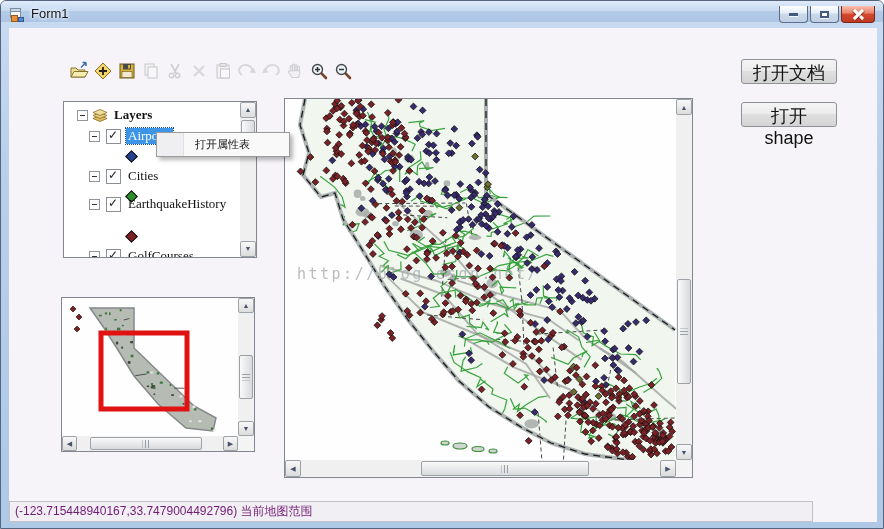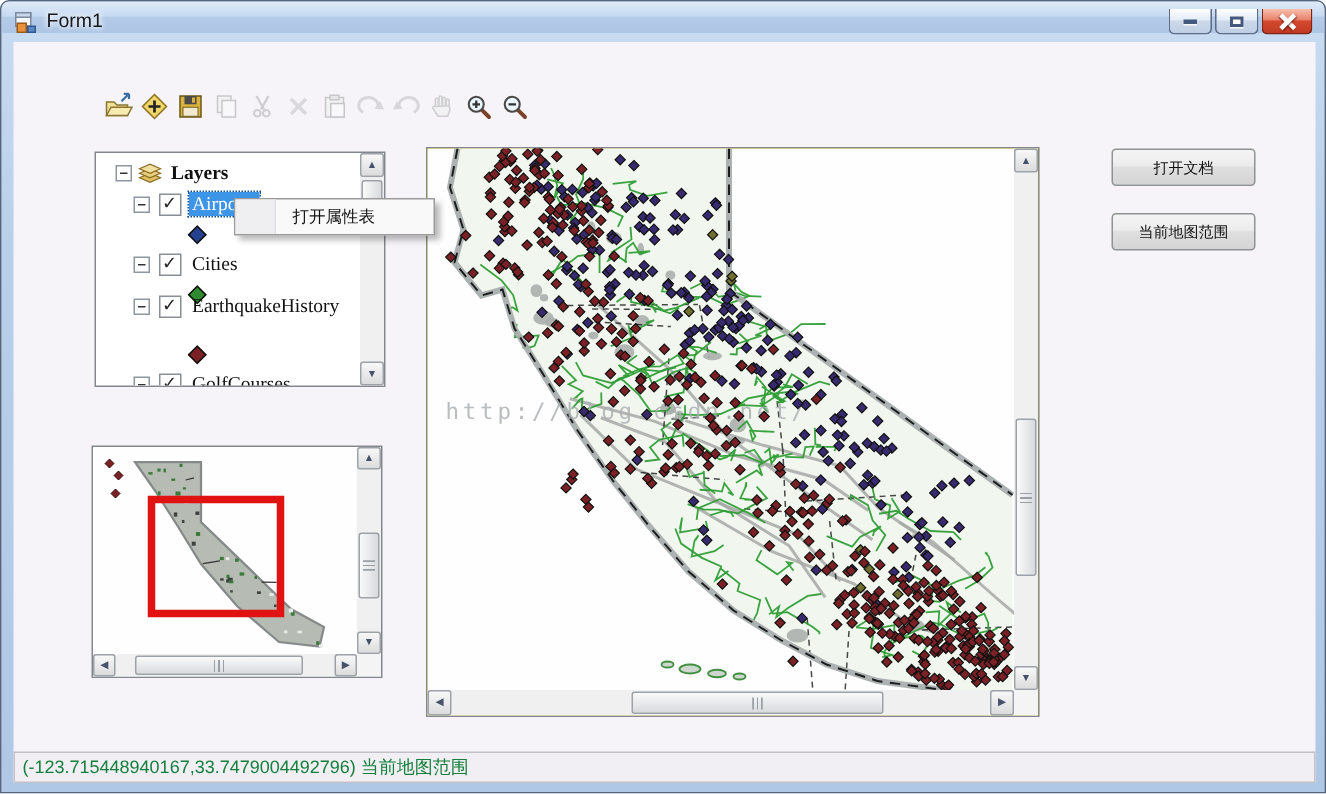--- a/index.html
+++ b/index.html
@@ -19,21 +19,21 @@
   .g-x::before,.g-x::after{content:"";position:absolute;left:-1px;top:4px;width:13px;height:3px;background:#ffffff;box-shadow:0 1px 1px rgba(90,10,0,.6);}
   .g-x::before{transform:rotate(45deg);} .g-x::after{transform:rotate(-45deg);}
   
   .client{position:absolute;left:8px;top:27px;width:868px;height:494px;background:#f6f4f8;}
   
   .toolbar{position:absolute;left:60px;top:33px;height:20px;white-space:nowrap;}
   .tb-icon{display:inline-block;width:20px;height:20px;margin-right:4px;vertical-align:top;}
   .tb-icon svg{width:20px;height:20px;}
   .tb-icon.disabled{opacity:.5;}
   
-  .cnbtn{position:absolute;left:732px;width:96px;height:25px;background:linear-gradient(180deg,#f4f4f4 0%,#ececec 45%,#dfdfdf 50%,#d4d4d4 100%);border:1px solid #8e9294;border-radius:3px;font-size:10px;color:#111;font-family:"Liberation Sans","DejaVu Sans",sans-serif;cursor:default;margin-top:40px;}
+  .cnbtn{position:absolute;left:732px;width:96px;height:25px;background:linear-gradient(180deg,#f4f4f4 0%,#ececec 45%,#dfdfdf 50%,#d4d4d4 100%);border:1px solid #8e9294;border-radius:3px;font-size:18px;color:#111;font-family:"Liberation Sans","DejaVu Sans",sans-serif;cursor:default;}
   .btn-doc{top:31px;} .btn-shape{top:74px;}
   
   .toc-panel{position:absolute;left:54px;top:73px;width:194px;height:157px;background:#ffffff;border:1px solid #82878f;box-sizing:border-box;font-family:Liberation Serif, serif;}
   .map-panel{position:absolute;left:275px;top:70px;width:409px;height:380px;background:#fde047;border:1px solid #82878f;box-sizing:border-box;}
   .ov-panel{position:absolute;left:52px;top:269px;width:194px;height:155px;background:#fdfefd;border:1px solid #82878f;box-sizing:border-box;}
   
   .toc-row{position:absolute;left:0;height:20px;font-size:13px;color:#111;display:flex;align-items:center;}
   .exp{display:inline-block;width:9px;height:9px;border:1px solid #8f969e;background:#fff;position:relative;box-sizing:content-box;}
   .exp::before{content:"";position:absolute;left:2px;top:4px;width:5px;height:1px;background:#333;}
   .cb{display:inline-block;width:13px;height:13px;border:1px solid #8a8f95;background:#fff;position:relative;}
@@ -50,21 +50,21 @@
   .sb.h .sb-thumb{background:linear-gradient(180deg,#fafafa,#d8dadd);}
   .grip{position:absolute;left:50%;top:50%;transform:translate(-50%,-50%);}
   .grip.v{width:8px;height:7px;background:repeating-linear-gradient(180deg,#9aa0a8 0 1px,transparent 1px 3px);}
   .grip.h{width:7px;height:8px;background:repeating-linear-gradient(90deg,#9aa0a8 0 1px,transparent 1px 3px);}
   
   .ctx-menu{position:absolute;left:147px;top:104px;width:134px;height:25px;background:#f9f9f9;border:1px solid #9b9b9b;box-shadow:3px 3px 4px rgba(0,0,0,.28);z-index:60;box-sizing:border-box;}
   .ctx-item{position:relative;width:100%;height:100%;display:flex;align-items:center;font-size:11px;color:#111;}
   .ctx-icon-col{position:absolute;left:0;top:0;width:26px;height:100%;background:#efeff2;border-right:1px solid #e0e0e3;}
   .ctx-text{margin-left:38px;}
   
-  .statusbar{position:absolute;left:0;top:473px;width:868px;height:21px;background:#f1eff3;border:1px solid #c3c0c8;box-sizing:border-box;font-size:12px;color:#15803d;display:flex;align-items:center;padding-left:5px;}
+  .statusbar{position:absolute;left:0;top:473px;width:804px;height:21px;background:#f1eff3;border:1px solid #c3c0c8;box-sizing:border-box;font-size:12px;color:#701a75;display:flex;align-items:center;padding-left:5px;}
   svg{display:block;}
 </style>
 </head>
 <body>
 
 <div class="window">
   <div class="titlebar">
     <span class="app-icon">
       <svg viewBox="0 0 16 16">
         <rect x="1.5" y="1.5" width="10" height="9" fill="#f5f7fa" stroke="#7c8aa0"></rect>
@@ -132,21 +132,21 @@
             <line x1="12.2" y1="12.2" x2="17" y2="17" stroke="#7a4328" stroke-width="2.6" stroke-linecap="round"></line>
             <circle cx="8.5" cy="8.5" r="5" fill="#eaf4fb" stroke="#4a4a4a" stroke-width="1.4"></circle>
             <path d="M8.5,6 L8.5,11 M6,8.5 L11,8.5" stroke="#333" stroke-width="1.5"></path>
           </svg></span><span class="tb-icon"><svg viewBox="0 0 20 20">
             <line x1="12.2" y1="12.2" x2="17" y2="17" stroke="#7a4328" stroke-width="2.6" stroke-linecap="round"></line>
             <circle cx="8.5" cy="8.5" r="5" fill="#eaf4fb" stroke="#4a4a4a" stroke-width="1.4"></circle>
             <path d="M6,8.5 L11,8.5" stroke="#333" stroke-width="1.5"></path>
           </svg></span></div>
 
     <button class="cnbtn btn-doc">打开文档</button>
-    <button class="cnbtn btn-shape">当前地图范围</button>
+    <button class="cnbtn btn-shape">打开shape</button>
 
     <div class="toc-panel">
       <div id="toc" style="position:absolute;left:0;top:0;width:176px;height:155px;overflow:hidden;">
           <div class="toc-row" style="top: 3px; left: 0px;">
             <span style="width:13px"></span>
             <span class="exp"></span>
             <span class="layers-ico">
               <svg viewBox="0 0 16 14">
                 <path d="M1,10.5 L8,7.5 L15,10.5 L8,13.5 Z" fill="#dfbf5f" stroke="#8a6a20" stroke-width=".8"></path>
                 <path d="M1,7.5 L8,4.5 L15,7.5 L8,10.5 Z" fill="#e8cf7f" stroke="#8a6a20" stroke-width=".8"></path>

